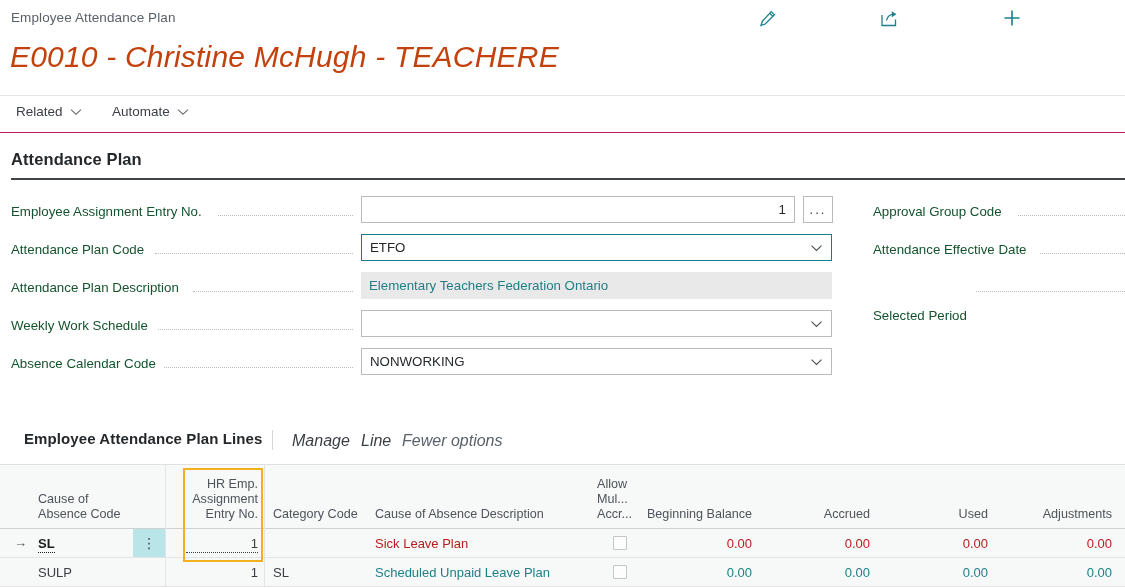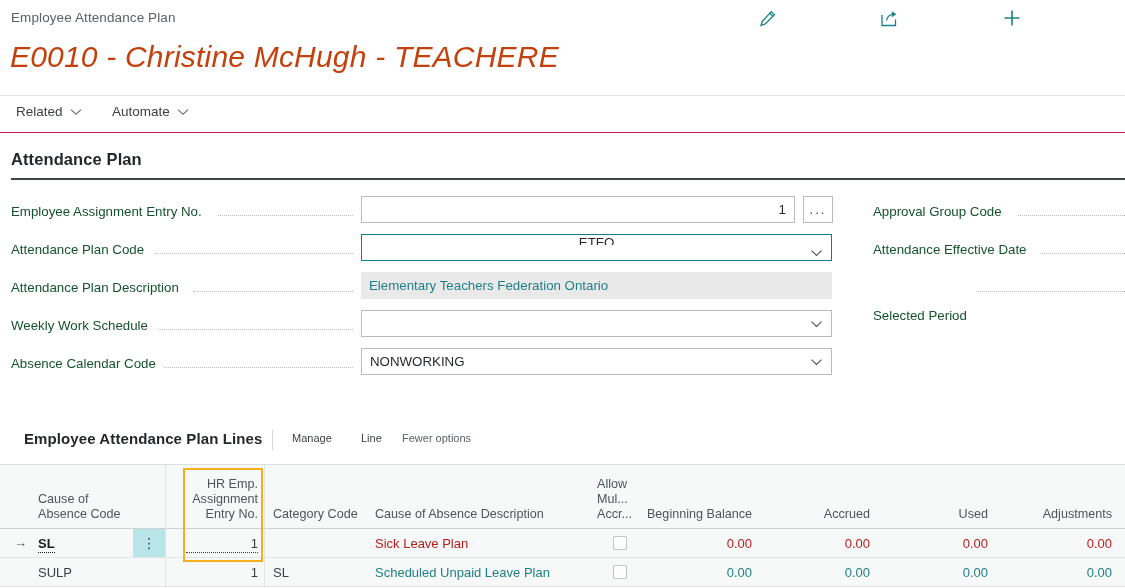--- a/index.html
+++ b/index.html
@@ -69,21 +69,21 @@
     position: absolute; top: 19px; height: 1px;
     border-bottom: 1px dotted #b9bdc2;
   }
 
   .fieldbox {
     position: absolute; top: 0px; height: 27px;
     border: 1px solid #b8bcc0; background: #fff;
     display: flex; align-items: center;
     font-size: 13.3px; color: #25282b; padding: 0 8px;
   }
-  .fieldbox.focus { border: 1.5px solid #0f7f8c; flex-direction: column; }
+  .fieldbox.focus { border: 1.5px solid #0f7f8c; }
   .fieldbox.readonly {
     border: none; background: #e9e9e9; color: #1f7f87;
   }
   .fieldbox .val { flex: 1 1 auto; white-space: nowrap; overflow: hidden; }
   .fieldbox.num .val { text-align: right; }
   .dd-chev { margin-left: auto; color: #4a4f55; flex: 0 0 auto; }
 
   .assist {
     position: absolute; top: 0px; width: 30px; height: 27px;
     border: 1px solid #b8bcc0; background: #fff;
@@ -97,21 +97,21 @@
   }
   .lines-title {
     position: absolute; left: 24px; top: 6px;
     font-size: 15px; font-weight: 600; color: #25282b; letter-spacing: .1px;
   }
   .lines-div {
     position: absolute; left: 272px; top: 6px; width: 1px; height: 20px;
     background: #d6d6d6;
   }
   .lines-act {
-    position: absolute; top: 8px; font-size: 11px; color: #3b3f44; cursor: pointer;
+    position: absolute; top: 8px; font-size: 16px; color: #3b3f44; cursor: pointer; font-style: italic;
   }
   .la-manage { left: 292px; }
   .la-line { left: 361px; }
   .la-fewer { left: 402px; color: #5a6169; }
 
   
   .grid {
     position: absolute; left: 0; top: 464px; width: 1125px;
     border-top: 1px solid #e0e0e0;
     font-size: 13px;

